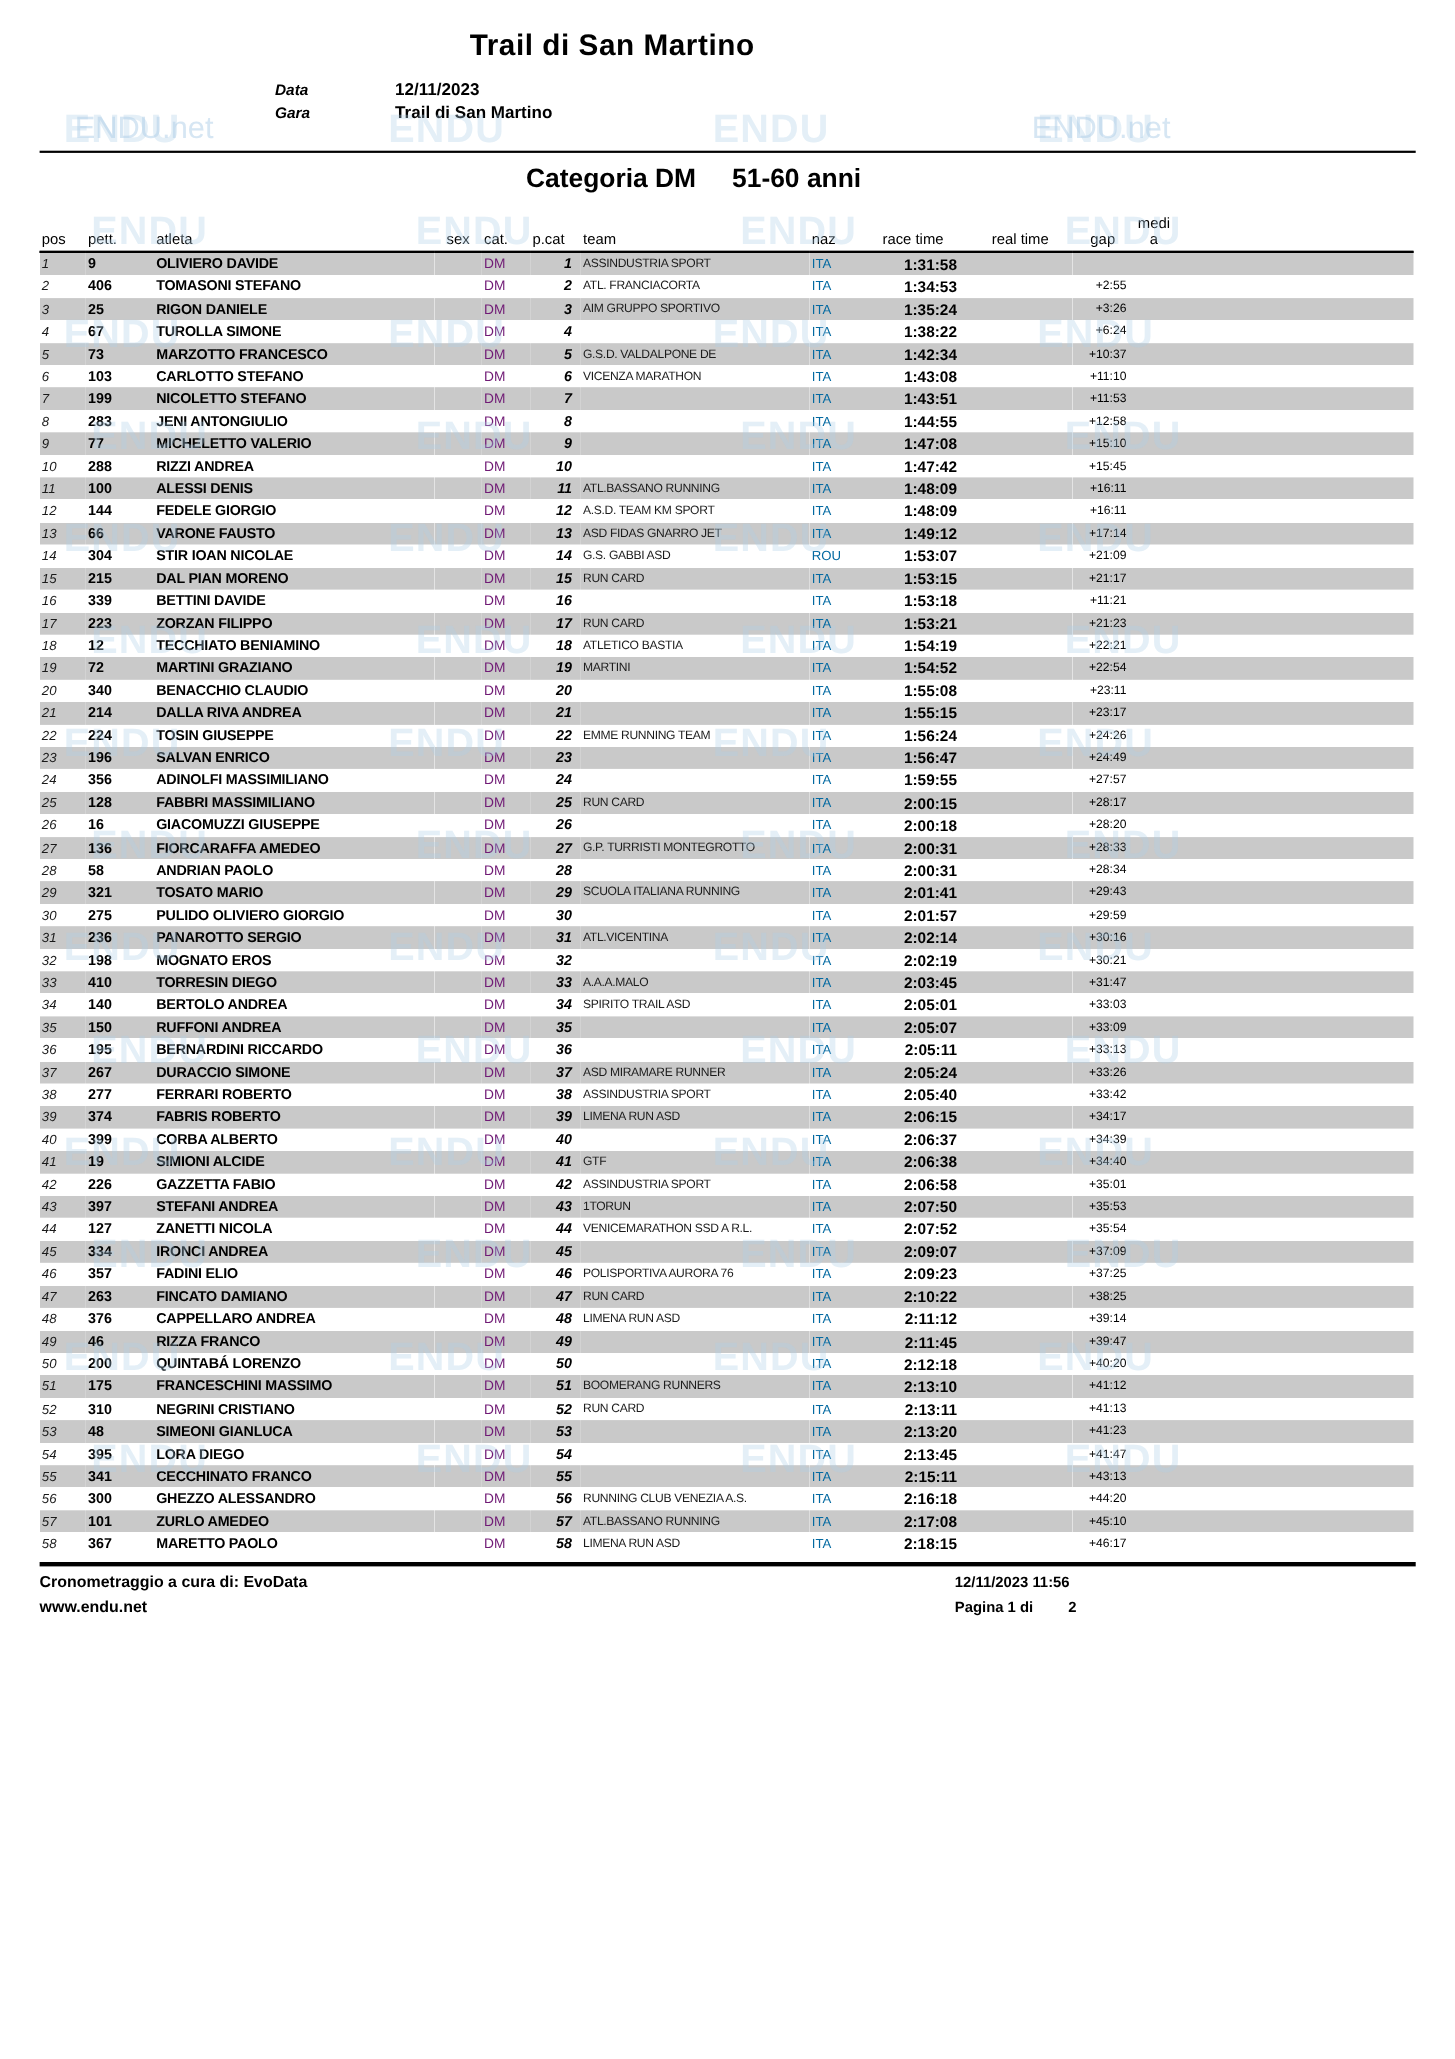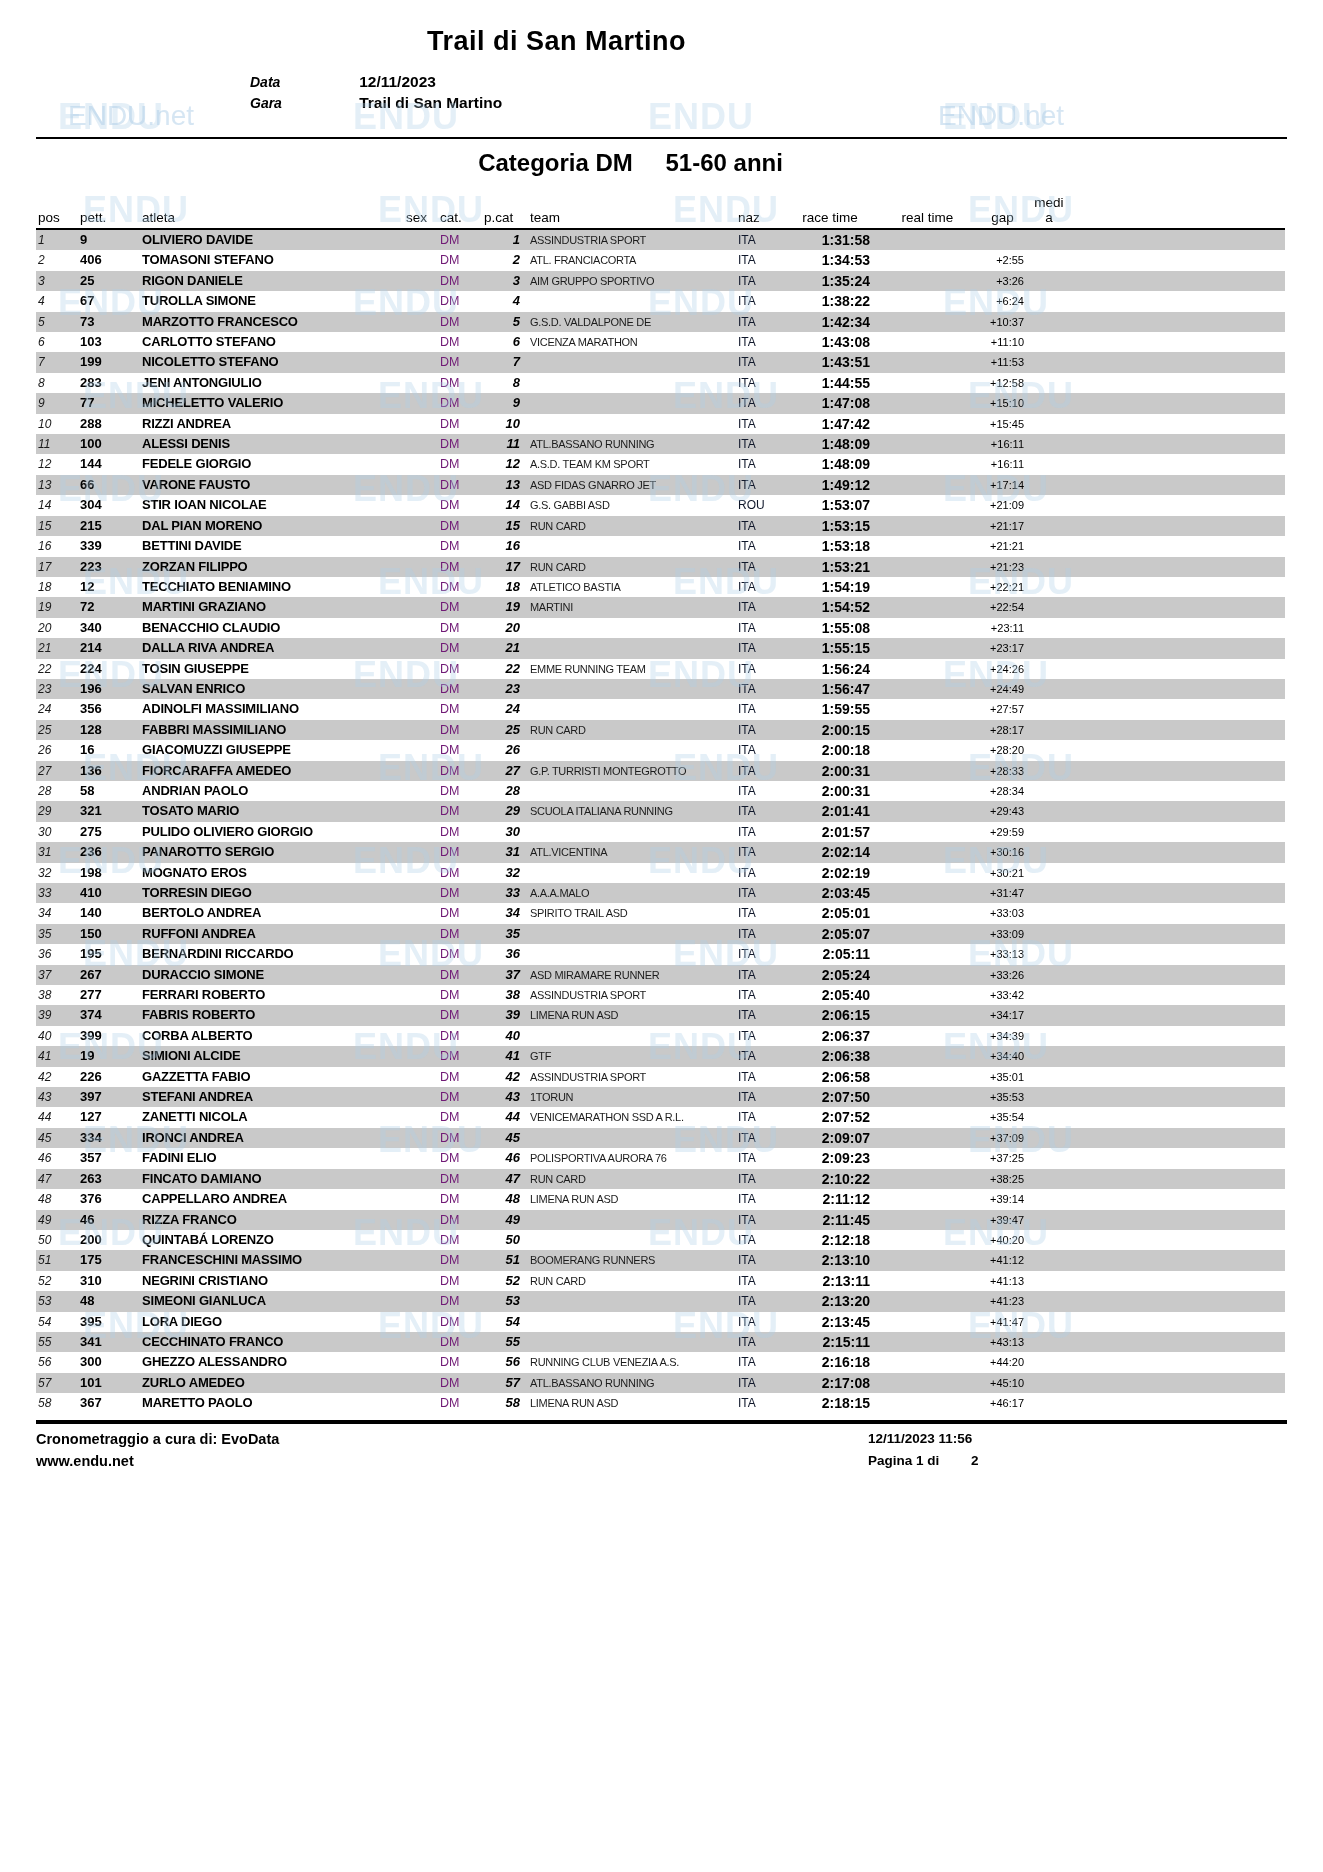--- a/index.html
+++ b/index.html
@@ -42,21 +42,21 @@
     white-space:nowrap;overflow:hidden;vertical-align:middle;
   }
   tbody tr:nth-child(odd) td{background:#c9c9c9;}
   td.c0{font-style:italic;font-size:12px;color:#1a1a1a;}
   td.c1{font-weight:bold;font-size:13px;}
   td.c2{font-weight:bold;font-size:13px;letter-spacing:-0.2px;}
   td.c3{text-align:center;}
   td.c4{font-size:12.5px;color:#701a75;}
   td.c5{font-weight:bold;font-style:italic;text-align:right;padding-right:8px;font-size:13px;}
   td.c6{font-size:11px;color:#1c1c1c;letter-spacing:-0.3px;}
-  td.c7{font-size:12px;color:#0f172a;}
+  td.c7{font-size:12px;color:#0369a1;}
   td.c8{font-weight:bold;text-align:right;padding-right:10px;font-size:14px;}
   td.c10{text-align:right;font-size:11px;padding-right:6px;}
 
   .bottom-rule{border:none;border-top:4px solid #000;margin:6px 36px 0 36px;}
 
   .footer{position:relative;margin:4px 36px 0 36px;font-size:14.5px;height:60px;font-weight:bold;}
   .footer-left div{height:22px;line-height:22px;}
   .footer-right{position:absolute;left:832px;top:0;font-size:13.5px;}
   .footer-right div{height:22px;line-height:22px;}
   .page-total{display:inline-block;margin-left:28px;}
@@ -393,21 +393,21 @@
           <td class="c0">16</td>
           <td class="c1">339</td>
           <td class="c2">BETTINI DAVIDE</td>
           <td class="c3"></td>
           <td class="c4">DM</td>
           <td class="c5">16</td>
           <td class="c6"></td>
           <td class="c7">ITA</td>
           <td class="c8">1:53:18</td>
           <td class="c9"></td>
-          <td class="c10">+21:21</td>
+          <td class="c10">+11:21</td>
           <td class="c11"></td>
         </tr>
         <tr>
           <td class="c0">17</td>
           <td class="c1">223</td>
           <td class="c2">ZORZAN FILIPPO</td>
           <td class="c3"></td>
           <td class="c4">DM</td>
           <td class="c5">17</td>
           <td class="c6">RUN CARD</td>

